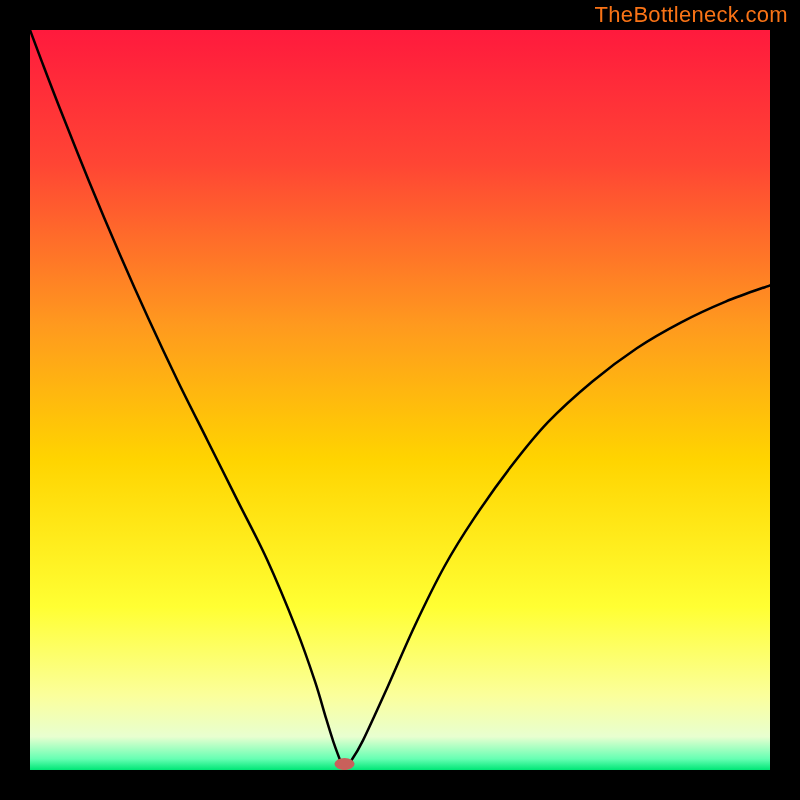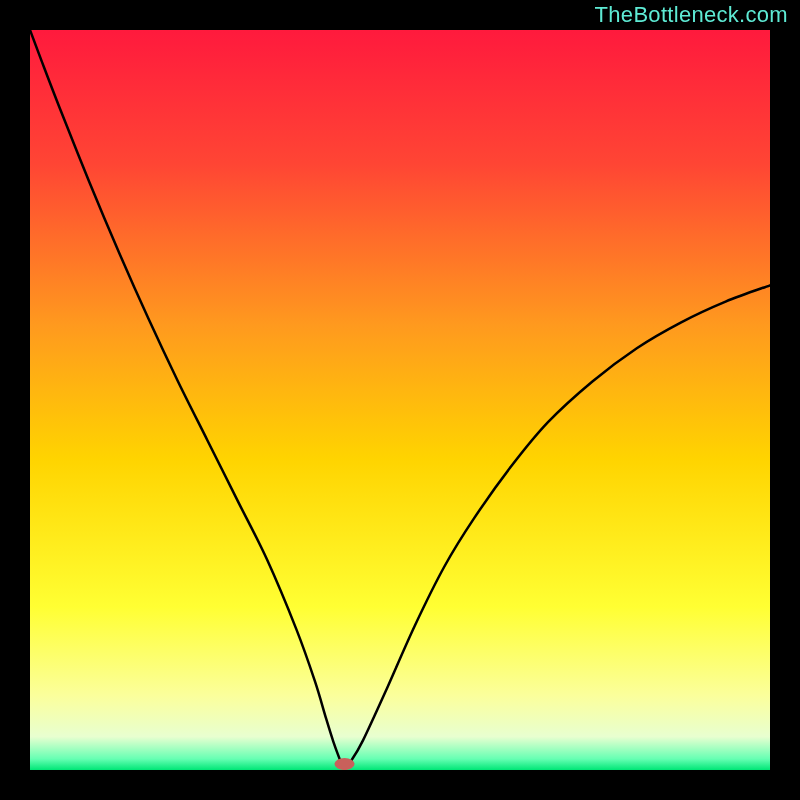--- a/index.html
+++ b/index.html
@@ -14,21 +14,21 @@
   .frame {
     position: relative;
     width: 800px;
     height: 800px;
     background: #000;
   }
   .watermark {
     position: absolute;
     top: 2px;
     right: 12px;
-    color: #5eead4;
+    color: #f97316;
     font-size: 22px;
     font-weight: 500;
     letter-spacing: 0.3px;
     z-index: 10;
   }
   .plot-box {
     position: absolute;
     left: 30px;
     top: 30px;
     width: 740px;

